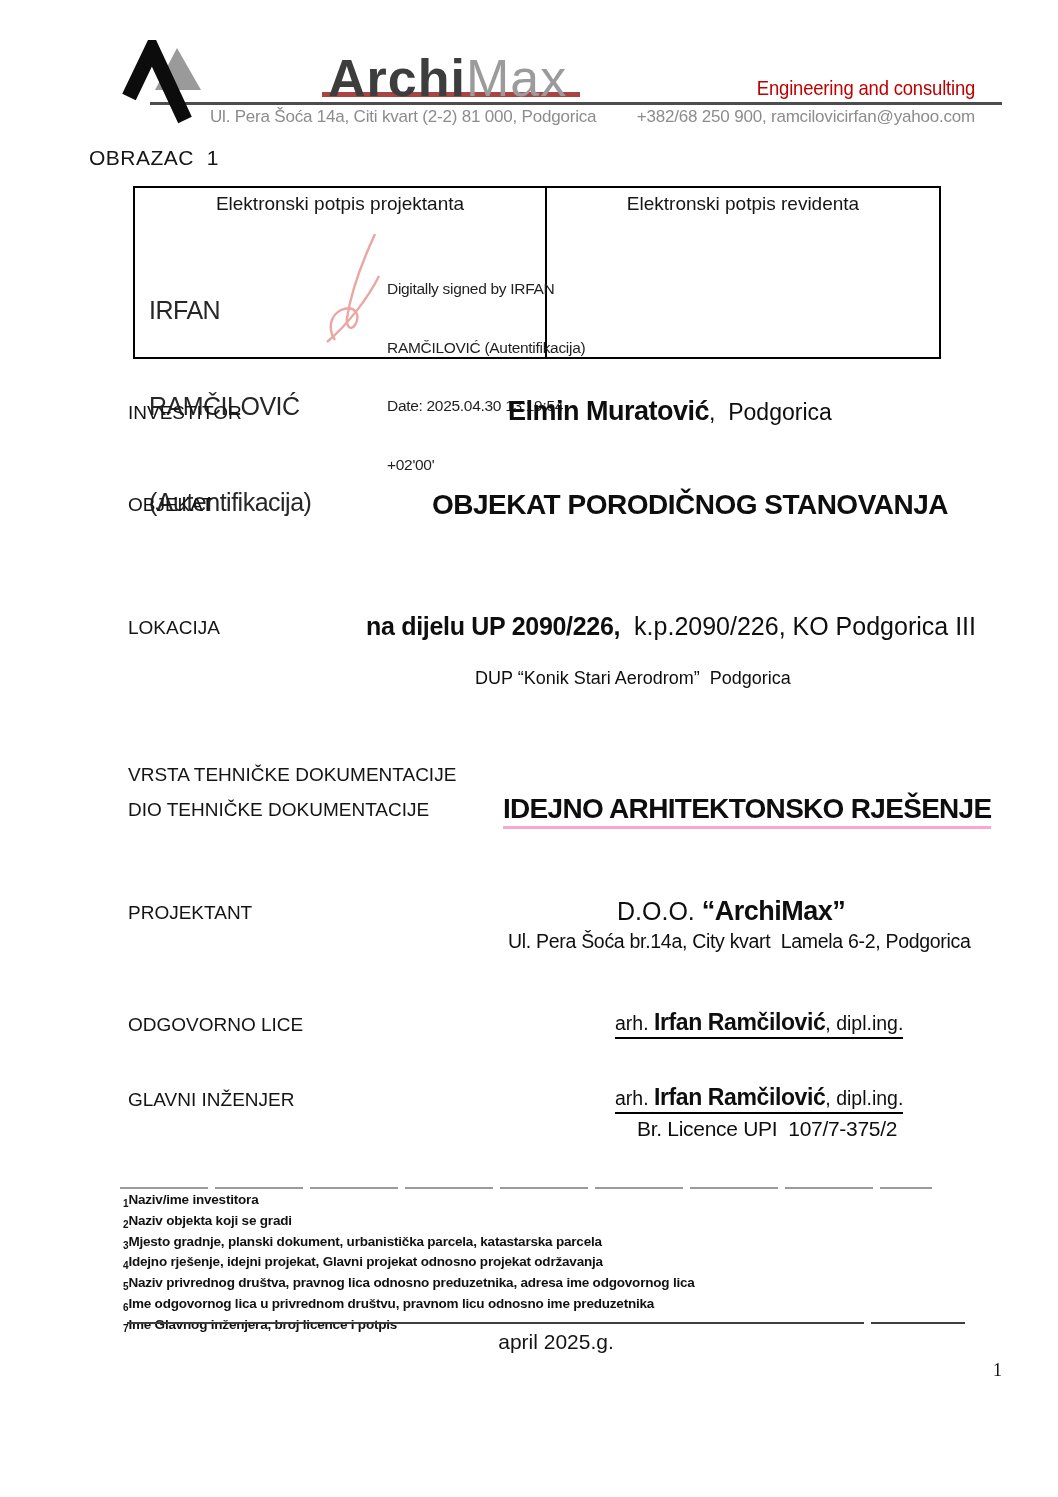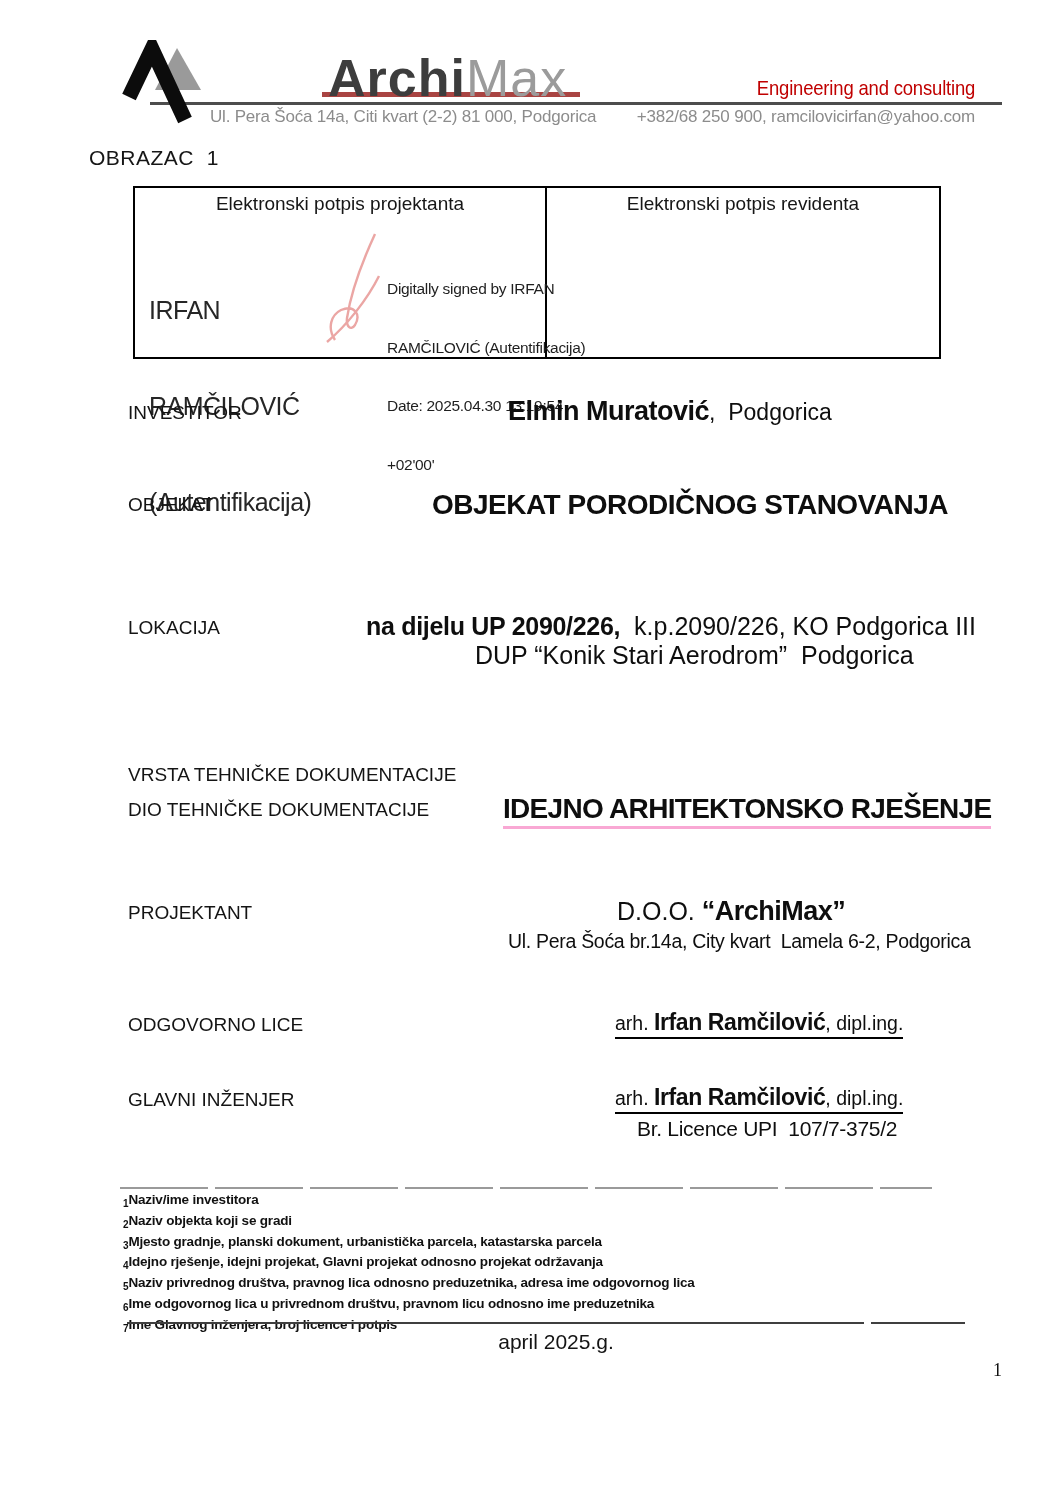--- a/index.html
+++ b/index.html
@@ -36,21 +36,21 @@
   .lbl-investitor { top:402px; }
   .val-investitor { left:508px; top:396px; font-size:23px; }
   .val-investitor .big { font-weight:bold; font-size:27px; letter-spacing:-0.5px; }
 
   .lbl-objekat { top:494px; }
   .val-objekat { left:432px; top:489px; font-size:28px; font-weight:bold; letter-spacing:-0.5px; }
 
   .lbl-lokacija { top:617px; }
   .val-lokacija1 { left:366px; top:612px; font-size:25px; }
   .val-lokacija1 .b { font-weight:bold; letter-spacing:-0.3px; }
-  .val-lokacija2 { left:475px; top:641px; font-size:25px; }
+  .val-lokacija2 { left:475px; top:668px; font-size:18px; }
 
   .lbl-vrsta { top:764px; }
   .lbl-dio { top:799px; }
   .val-dio { left:503px; top:793px; font-size:28px; font-weight:bold; letter-spacing:-0.7px; border-bottom:3px solid #f9a8d4; padding-bottom:1px; }
 
   .lbl-projektant { top:902px; }
   .val-projektant { left:617px; top:896px; font-size:25px; }
   .val-projektant .b { font-weight:bold; font-size:27px; letter-spacing:-0.5px; }
   .val-projektant-addr { left:508px; top:930px; font-size:19.5px; letter-spacing:-0.3px; }
 

